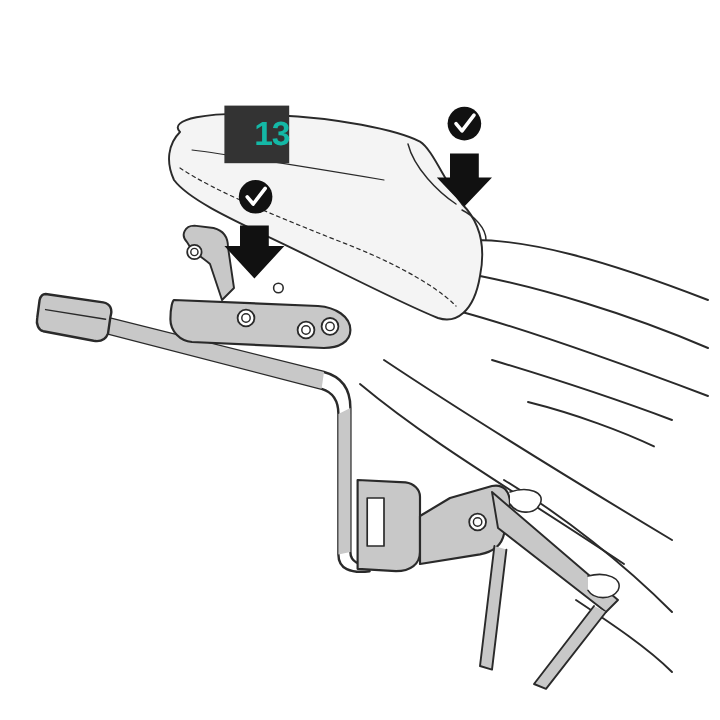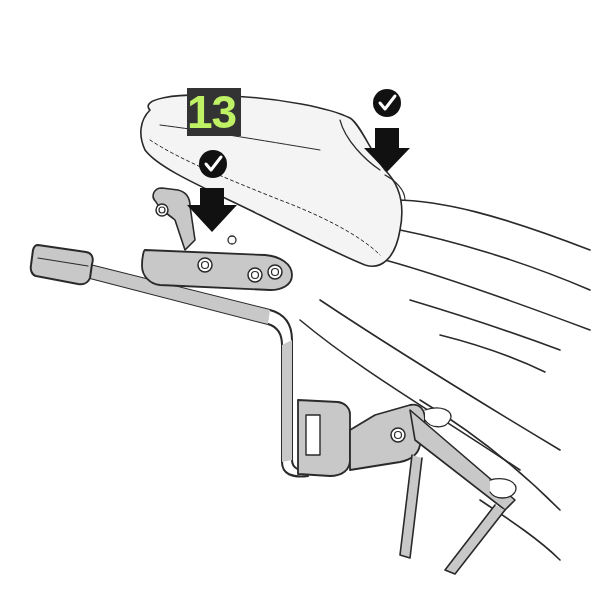--- a/index.html
+++ b/index.html
@@ -1,18 +1,18 @@
 <!DOCTYPE html>
 <html><head>
 <meta charset="utf-8">
 <style>
   html, body { margin: 0; padding: 0; background: #ffffff; }
   body { width: 600px; height: 600px; overflow: hidden; position: relative; font-family: "Liberation Sans", sans-serif; }
   #stage { position: absolute; left: 0; top: 0; width: 600px; height: 600px; }
-  .step-badge { position: absolute; left: 187px; top: 88px; width: 54px; height: 48px; background: #333333; color: #bef264; font-family: "Liberation Sans", sans-serif; font-weight: bold; font-size: 46px; line-height: 48px; text-align: left; letter-spacing: -1px; }
+  .step-badge { position: absolute; left: 187px; top: 88px; width: 54px; height: 48px; background: #333333; color: #14b8a6; font-family: "Liberation Sans", sans-serif; font-weight: bold; font-size: 28px; line-height: 48px; text-align: right; letter-spacing: -1px; }
 </style>
 </head>
 <body>
 
 <div id="stage">
   <svg width="600" height="600" viewBox="0 0 600 600" xmlns="http://www.w3.org/2000/svg">
     <g fill="none" stroke="#2a2a2a" stroke-width="1.6" stroke-linejoin="round" stroke-linecap="round">
 
       <g>
         <path d="M395 200 C 440 200, 500 215, 590 250"></path>

